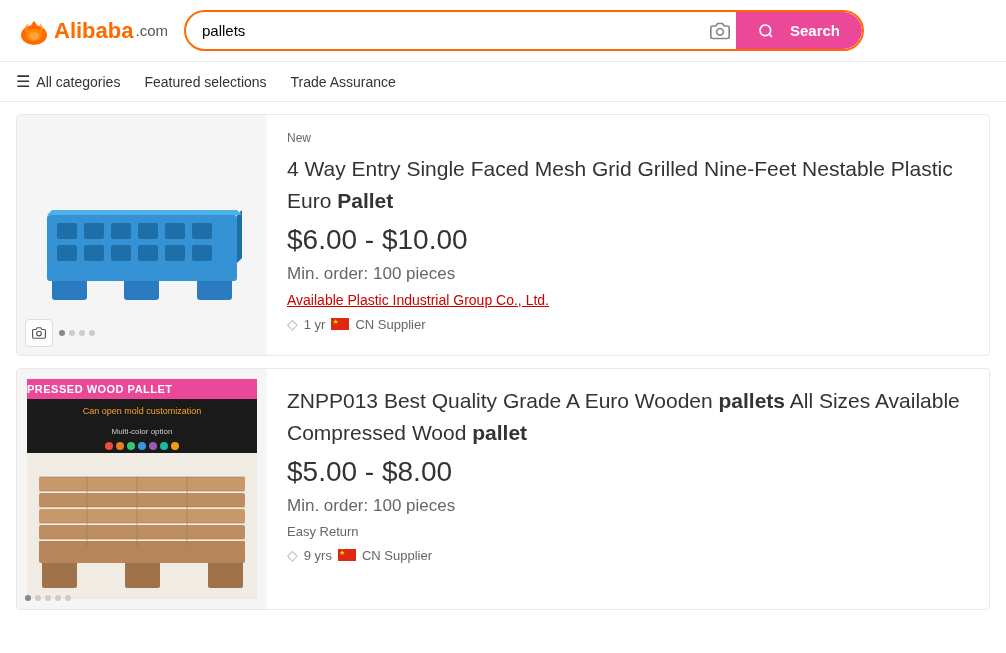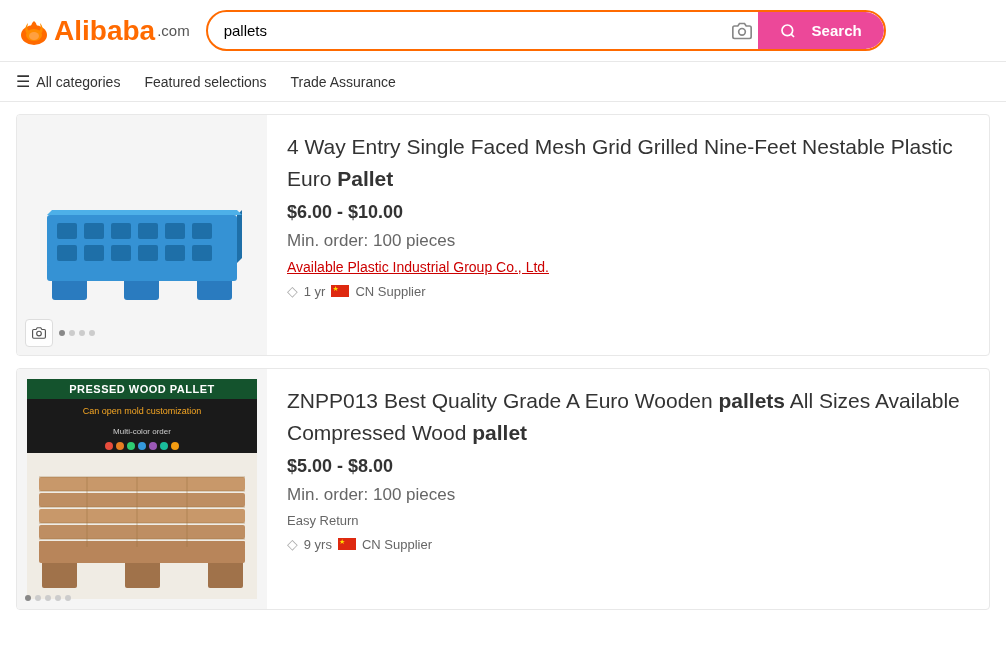--- a/index.html
+++ b/index.html
@@ -17,21 +17,21 @@
       display: flex;
       align-items: center;
       gap: 2px;
       flex-shrink: 0;
     }
     .logo-icon {
       width: 36px;
       height: 36px;
     }
     .logo-text {
-      font-size: 28px;
+      font-size: 22px;
       font-weight: bold;
       color: #ff6a00;
     }
     .logo-com {
       font-size: 15px;
       color: #555;
       font-weight: normal;
     }
     .search-bar {
       display: flex;
@@ -147,25 +147,24 @@
     .pallet-wood-container {
       width: 100%;
       height: 220px;
       position: relative;
       background: #f0ece4;
       display: flex;
       flex-direction: column;
     }
 
     .wood-label {
-      background: #14532d;
+      background: #ec4899;
       color: #fff;
       font-size: 11px;
       font-weight: bold;
-      text-align: center;
       padding: 4px 0;
       letter-spacing: 0.5px;
     }
     .color-dots {
       display: flex;
       gap: 3px;
       justify-content: center;
       background: #1a1a1a;
       padding: 3px 0;
     }
@@ -223,22 +222,22 @@
     }
 
     .product-title {
       font-size: 21px;
       color: #333;
       line-height: 1.5;
     }
     .product-title strong { font-weight: bold; }
 
     .product-price {
-      font-size: 18px;
-      font-weight: bold;
+      font-size: 28px;
+      font-weight: normal;
       color: #333;
     }
 
     .product-moq {
       font-size: 17px;
       color: #666;
     }
 
     .product-feature {
       font-size: 13px;
@@ -371,20 +370,21 @@
         <div class="dots-row">
           <div class="dot-small active"></div>
           <div class="dot-small"></div>
           <div class="dot-small"></div>
           <div class="dot-small"></div>
         </div>
       </div>
     </div>
 
     <div class="product-info">
+      <div class="product-badge">New</div>
       <div class="product-title">
         <span>4 Way Entry Single Faced Mesh Grid Grilled Nine-Feet Nestable Plastic Euro </span><strong>Pallet</strong>
       </div>
       <div class="product-price">$6.00 - $10.00</div>
       <div class="product-moq">Min. order: 100 pieces</div>
       <a class="product-supplier-link">Available Plastic Industrial Group Co., Ltd.</a>
       <div class="product-supplier-info">
         <span class="diamond-icon">◇</span>
         <span>1 yr</span>
         <span class="cn-flag"></span>
@@ -394,21 +394,21 @@
   </div>
 
   <div class="product-card">
     <div class="product-image-area">
       <div class="pallet-wood-container">
         <div class="wood-label">PRESSED WOOD PALLET</div>
         <div style="background:#1a1a1a; text-align:center; padding:2px 4px;">
           <span style="color:#f5a623; font-size:9px;">Can open mold customization</span>
         </div>
         <div style="background:#1a1a1a; text-align:center; padding:2px 4px;">
-          <span style="color:#ccc; font-size:8px;">Multi-color order</span>
+          <span style="color:#ccc; font-size:8px;">Multi-color option</span>
         </div>
         <div class="color-dots">
           <div class="dot" style="background:#e74c3c;"></div>
           <div class="dot" style="background:#e67e22;"></div>
           <div class="dot" style="background:#2ecc71;"></div>
           <div class="dot" style="background:#3498db;"></div>
           <div class="dot" style="background:#9b59b6;"></div>
           <div class="dot" style="background:#1abc9c;"></div>
           <div class="dot" style="background:#f39c12;"></div>
         </div>

